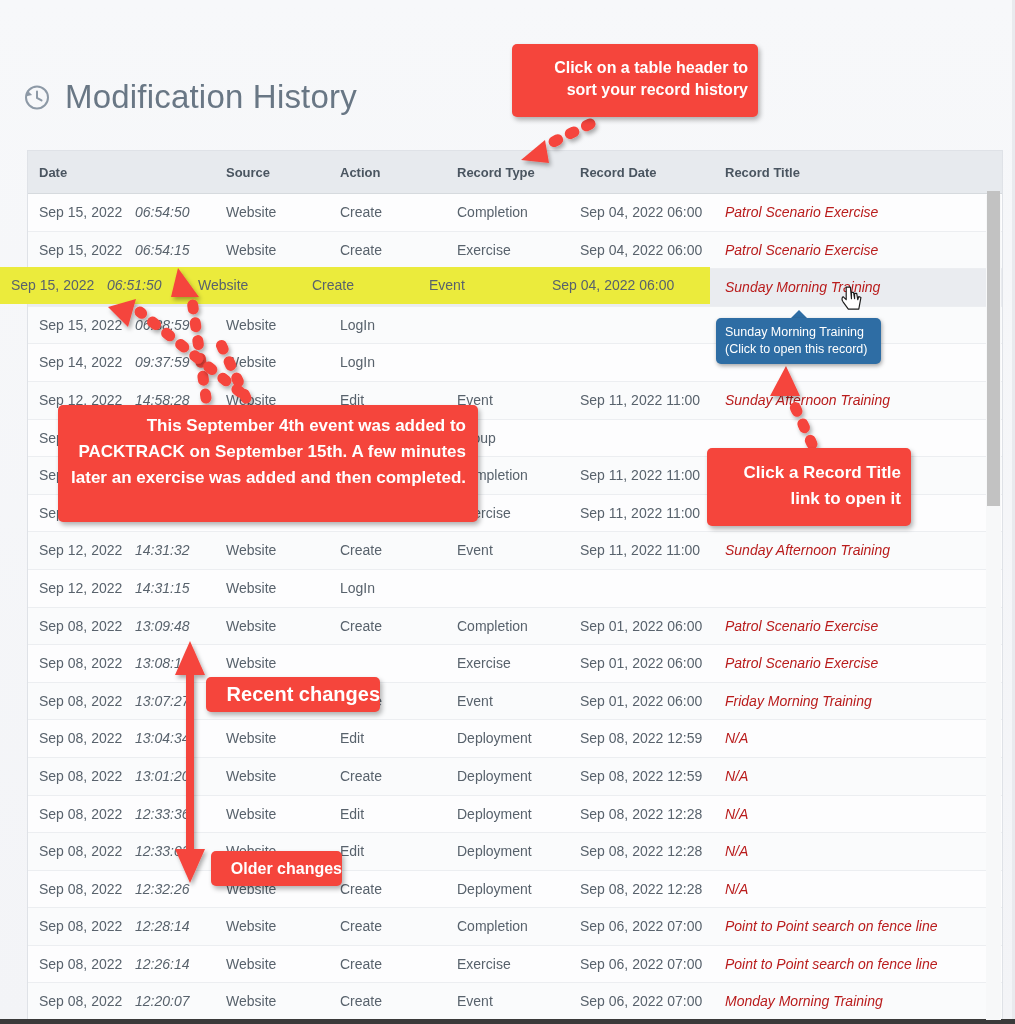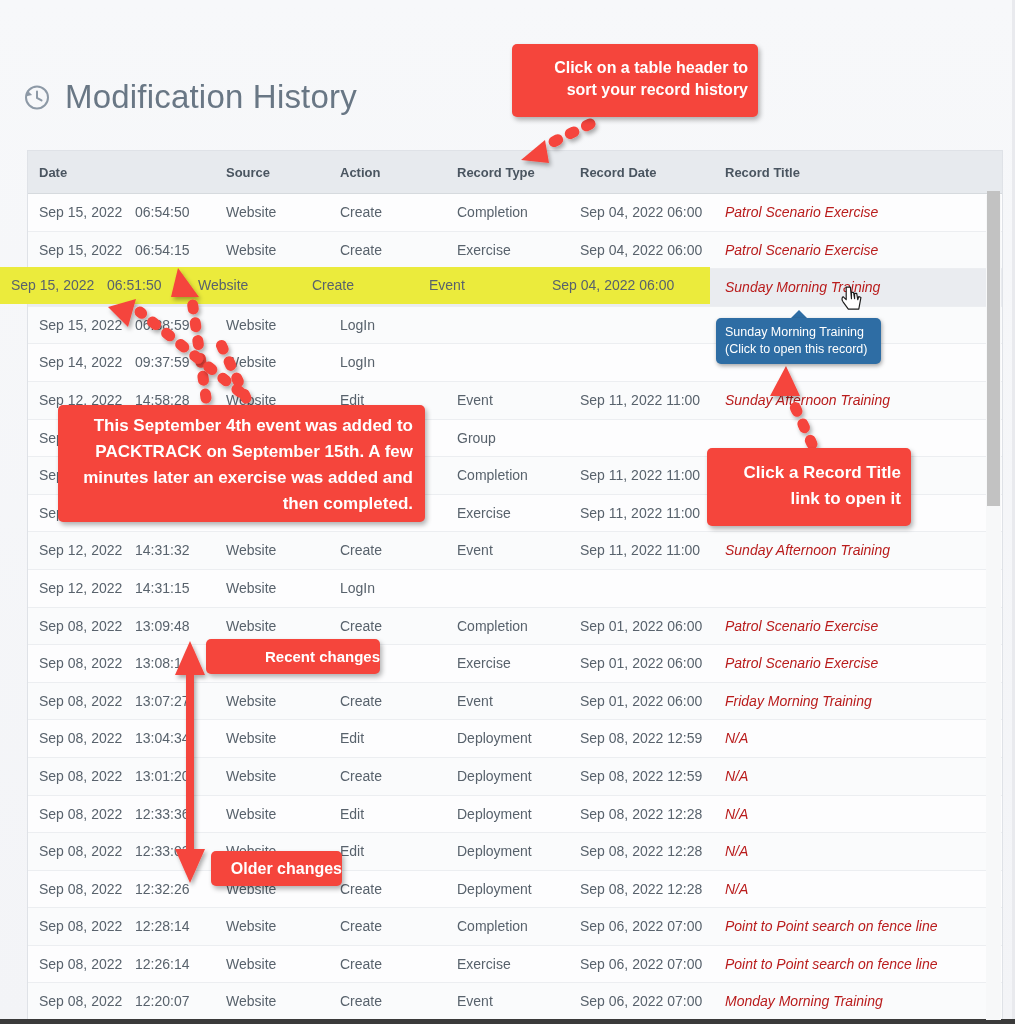--- a/index.html
+++ b/index.html
@@ -87,21 +87,21 @@
   .row.hover { background: #eaecf0; }
   .cell {
     position: absolute;
     top: 10px;
     font-size: 14px;
     color: #58626c;
     white-space: nowrap;
   }
   .cell.link { color: #b91c1c; font-style: italic; }
   .c-date   { left: 11px; }
-  .c-time   { left: 107px; }
+  .c-time   { left: 107px; font-style: italic; }
   .c-source { left: 198px; }
   .c-action { left: 312px; }
   .c-rtype  { left: 429px; }
   .c-rdate  { left: 552px; }
   .c-rtitle { left: 697px; }
 
   
   #yellow-strip {
     position: absolute;
     left: 0px;
@@ -146,32 +146,32 @@
     box-shadow: 2px 3px 5px rgba(0,0,0,.30);
     z-index: 30;
     box-sizing: border-box;
   }
   #callout-sort {
     left: 512px; top: 44px; width: 246px; height: 73px;
     font-size: 16px; line-height: 22px;
     padding: 13px 10px 0 10px;
   }
   #callout-explain {
-    left: 58px; top: 405px; width: 367px; height: 117px;
+    left: 58px; top: 405px; width: 420px; height: 117px;
     font-size: 17px; line-height: 26px;
     padding: 8px 12px 0 0;
   }
   #callout-open {
     left: 707px; top: 448px; width: 204px; height: 78px;
     font-size: 17px; line-height: 26px;
     padding: 12px 10px 12px 10px;
   }
   #badge-recent {
-    left: 206px; top: 639px; width: 174px; height: 35px;
-    font-size: 15px; line-height: 35px;
+    left: 206px; top: 677px; width: 174px; height: 35px;
+    font-size: 20px; line-height: 35px;
   }
   #badge-older {
     left: 211px; top: 851px; width: 131px; height: 35px;
     font-size: 16px; line-height: 35px;
   }
 
   
   #tooltip {
     position: absolute;
     left: 716px; top: 318px;

